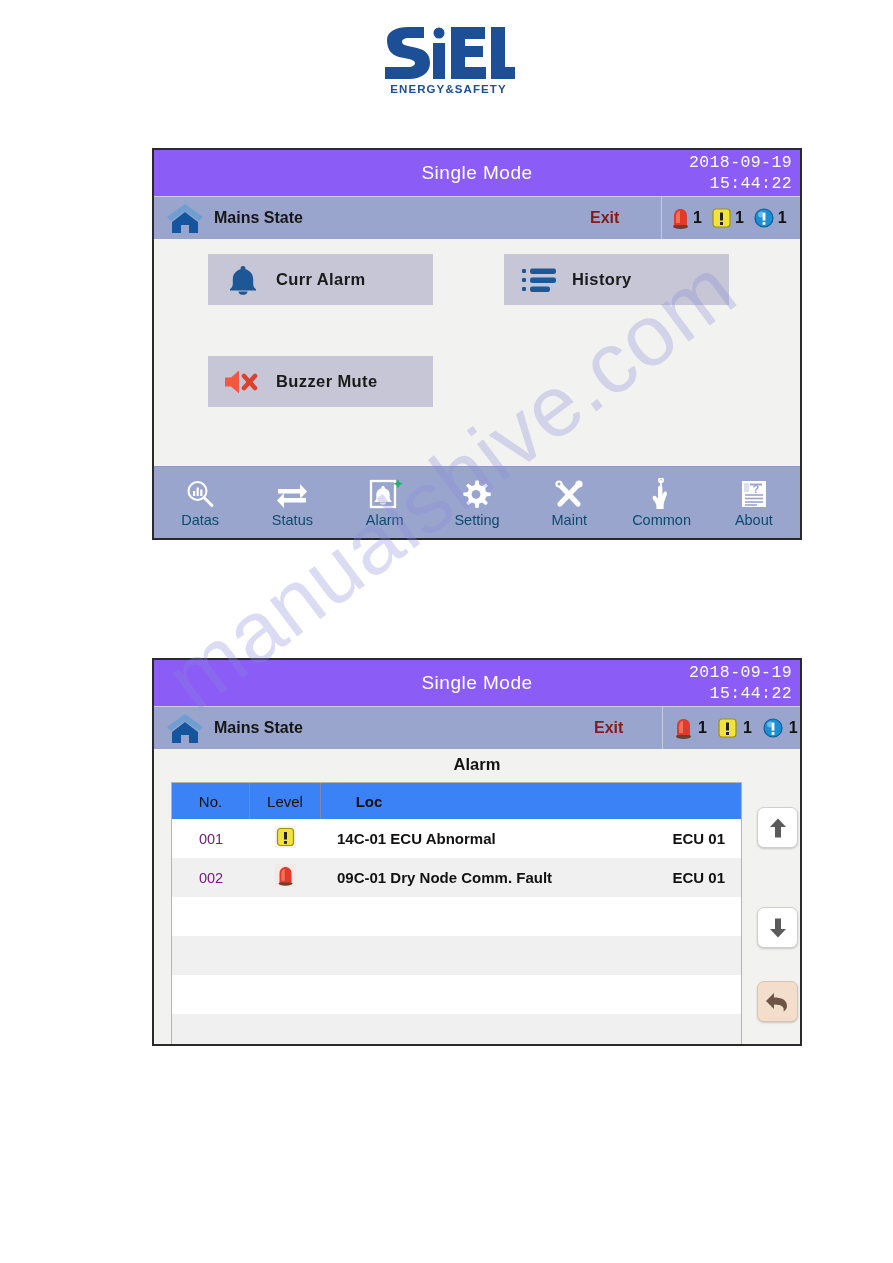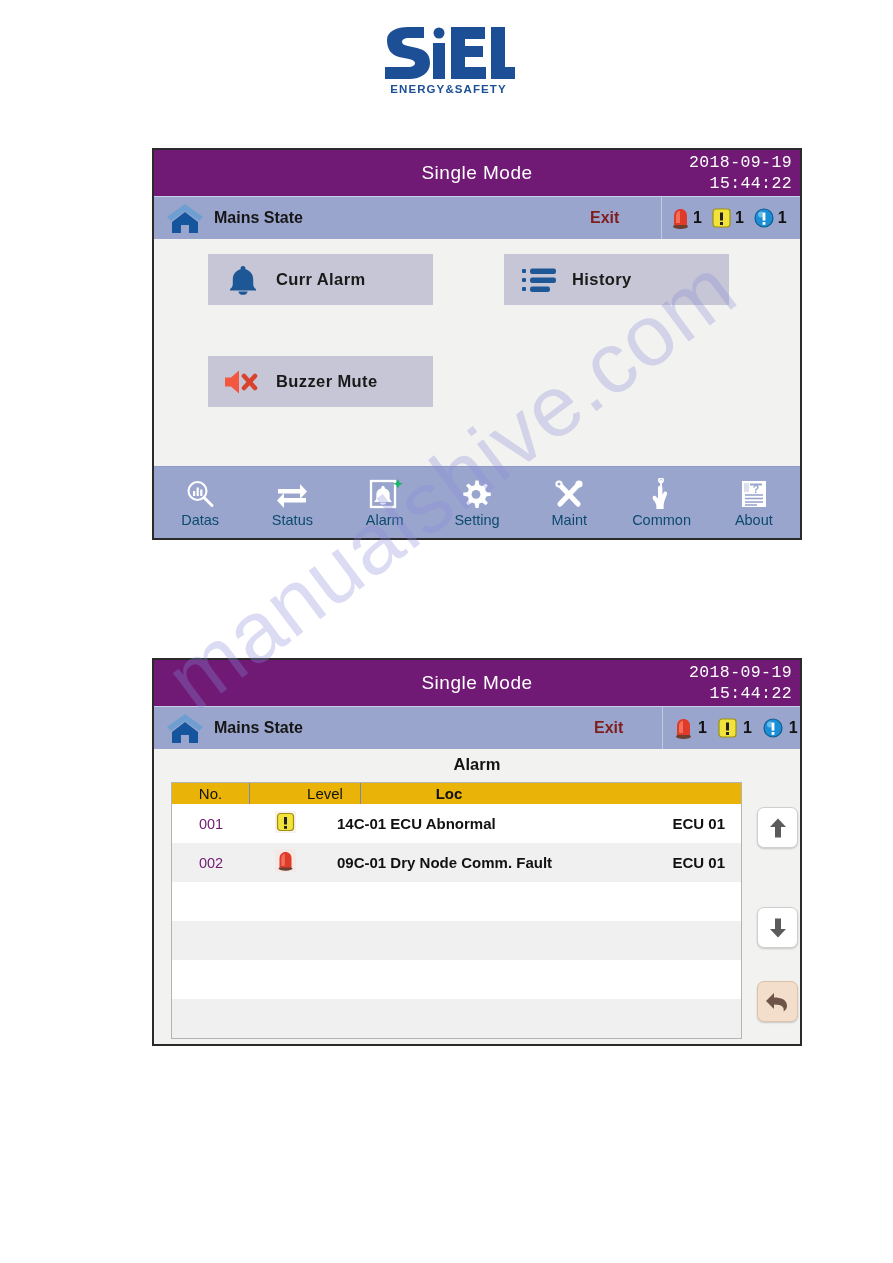--- a/index.html
+++ b/index.html
@@ -42,21 +42,21 @@
     box-sizing: border-box;
     overflow: hidden;
   }
   #panel-1 { left: 152px; top: 148px; width: 650px; height: 392px; }
   #panel-2 { left: 152px; top: 658px; width: 650px; height: 388px; }
 
   
   .titlebar {
     position: relative;
     height: 46px;
-    background: #701a75;
+    background: #8b5cf6;
     display: flex;
     align-items: center;
     justify-content: center;
   }
   .titlebar .mode-text {
     color: #ffffff;
     font-size: 19px;
     letter-spacing: 0.5px;
     font-family: "Liberation Sans", sans-serif;
   }
@@ -198,23 +198,22 @@
     position: absolute;
     left: 17px;
     top: 33px;
     width: 571px;
     border: 1px solid #b4b4b4;
     box-sizing: border-box;
     background: #ffffff;
   }
   .thead {
     display: flex;
-    height: 21px;
-    background: #eab308;
-    gap: 40px;
+    height: 36px;
+    background: #3b82f6;
   }
   .thead .th {
     display: flex;
     align-items: center;
     justify-content: center;
     font-size: 15px;
     color: #111;
     border-right: 1px solid #7b87b4;
     box-sizing: border-box;
     font-family: "Liberation Sans", sans-serif;

